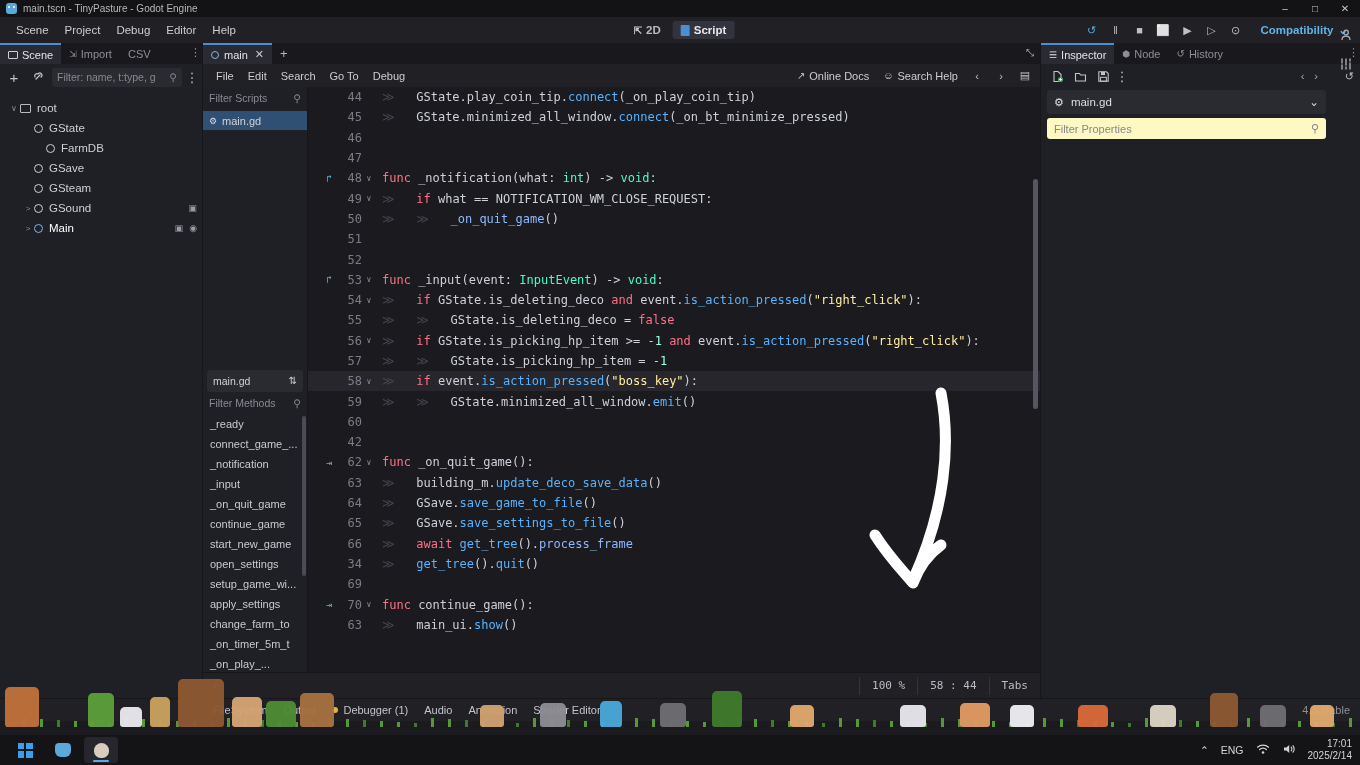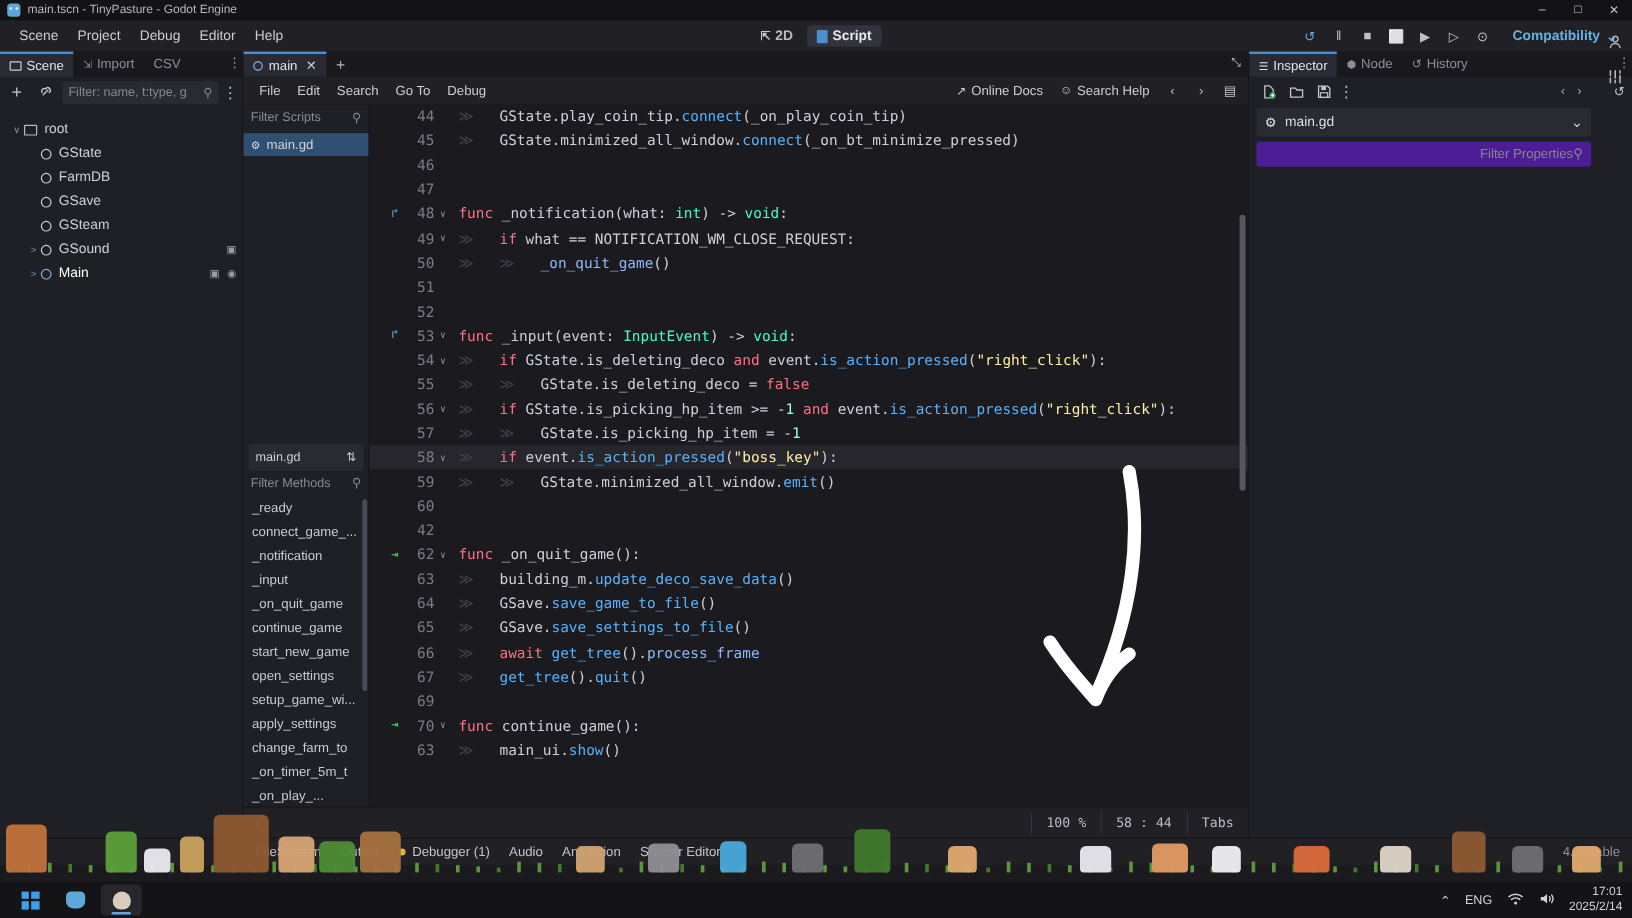--- a/index.html
+++ b/index.html
@@ -190,23 +190,23 @@
                 flex-direction: column; border-left: 1px solid #17171b; }
   .insp-toolbar { height: 24px; display: flex; align-items: center; gap: 3px;
                   padding: 0 6px; position: relative; }
   .insp-nav { position: absolute; right: 42px; display: flex; gap: 10px;
               color: #a9a9b1; font-size: 11px; }
   .insp-side { position: absolute; right: 6px; color: #bdbdc4; font-size: 11px; }
   .insp-obj { height: 24px; margin: 2px 34px 2px 6px; background: #2a2b31;
               border-radius: 3px; display: flex; align-items: center;
               justify-content: space-between; padding: 0 7px; font-size: 11.5px;
               color: #dedee3; }
-  .insp-filter { height: 21px; margin: 2px 34px 2px 6px; background: #4c1d95;
+  .insp-filter { height: 21px; margin: 2px 34px 2px 6px; background: #fef9c3;
                  border-radius: 3px; display: flex; align-items: center;
-                 justify-content: flex-end; padding: 0 7px; font-size: 11px;
+                 justify-content: space-between; padding: 0 7px; font-size: 11px;
                  color: #86868e; }
   .insp-right-icons { position: absolute; right: 7px; top: 28px;
                       display: flex; flex-direction: column; gap: 12px;
                       color: #b6b6be; font-size: 12px; align-items: center; }
   .insp-body { flex: 1; background: #1f2025; }
 
   
   .bottom-bar { height: 23px; background: #202025; display: flex;
                 align-items: center; padding-left: 206px; gap: 2px;
                 position: relative; border-top: 1px solid #17171b; }
@@ -339,21 +339,21 @@
           <div class="tree-row" style="padding-left: 8px;">
             <span class="tw">∨</span>
             <span class="tree-icon-folder"></span>
             <span>root</span>
           </div>
           <div class="tree-row" style="padding-left: 22px;">
             <span class="tw"></span>
             <span class="node-dot"></span>
             <span>GState</span>
           </div>
-          <div class="tree-row" style="padding-left: 22px;">
+          <div class="tree-row" style="padding-left: 34px;">
             <span class="tw"></span>
             <span class="node-dot"></span>
             <span>FarmDB</span>
           </div>
           <div class="tree-row" style="padding-left: 22px;">
             <span class="tw"></span>
             <span class="node-dot"></span>
             <span>GSave</span>
           </div>
           <div class="tree-row" style="padding-left: 22px;">
@@ -471,21 +471,21 @@
               <div class="code-line"><span class="ln-bm"></span><span class="ln-no">57</span><span class="ln-fold"></span><span class="ln-code"><span class="ind">≫   </span><span class="ind">≫   </span><span class="base">GState.is_picking_hp_item = -</span><span class="num">1</span></span></div>
               <div class="code-line cur"><span class="ln-bm"></span><span class="ln-no">58</span><span class="ln-fold">∨</span><span class="ln-code"><span class="ind">≫   </span><span class="kw">if</span><span class="base"> event.</span><span class="fn">is_action_pressed</span><span class="base">(</span><span class="str">"boss_key"</span><span class="base">):</span></span></div>
               <div class="code-line"><span class="ln-bm"></span><span class="ln-no">59</span><span class="ln-fold"></span><span class="ln-code"><span class="ind">≫   </span><span class="ind">≫   </span><span class="base">GState.minimized_all_window.</span><span class="fn">emit</span><span class="base">()</span></span></div>
               <div class="code-line"><span class="ln-bm"></span><span class="ln-no">60</span><span class="ln-fold"></span><span class="ln-code"></span></div>
               <div class="code-line"><span class="ln-bm"></span><span class="ln-no">42</span><span class="ln-fold"></span><span class="ln-code"></span></div>
               <div class="code-line"><span class="ln-bm bm-arrow">⇥</span><span class="ln-no">62</span><span class="ln-fold">∨</span><span class="ln-code"><span class="kw">func</span><span class="base"> </span><span class="base">_on_quit_game</span><span class="base">():</span></span></div>
               <div class="code-line"><span class="ln-bm"></span><span class="ln-no">63</span><span class="ln-fold"></span><span class="ln-code"><span class="ind">≫   </span><span class="base">building_m.</span><span class="fn">update_deco_save_data</span><span class="base">()</span></span></div>
               <div class="code-line"><span class="ln-bm"></span><span class="ln-no">64</span><span class="ln-fold"></span><span class="ln-code"><span class="ind">≫   </span><span class="base">GSave.</span><span class="fn">save_game_to_file</span><span class="base">()</span></span></div>
               <div class="code-line"><span class="ln-bm"></span><span class="ln-no">65</span><span class="ln-fold"></span><span class="ln-code"><span class="ind">≫   </span><span class="base">GSave.</span><span class="fn">save_settings_to_file</span><span class="base">()</span></span></div>
               <div class="code-line"><span class="ln-bm"></span><span class="ln-no">66</span><span class="ln-fold"></span><span class="ln-code"><span class="ind">≫   </span><span class="kw">await</span><span class="base"> </span><span class="fn">get_tree</span><span class="base">().</span><span class="mem">process_frame</span></span></div>
-              <div class="code-line"><span class="ln-bm"></span><span class="ln-no">67</span><span class="ln-fold"></span><span class="ln-code"><span class="ind">≫   </span><span class="fn">get_tree</span><span class="base">().</span><span class="fn">quit</span><span class="base">()</span></span></div>
+              <div class="code-line"><span class="ln-bm"></span><span class="ln-no">34</span><span class="ln-fold"></span><span class="ln-code"><span class="ind">≫   </span><span class="fn">get_tree</span><span class="base">().</span><span class="fn">quit</span><span class="base">()</span></span></div>
               <div class="code-line"><span class="ln-bm"></span><span class="ln-no">69</span><span class="ln-fold"></span><span class="ln-code"></span></div>
               <div class="code-line"><span class="ln-bm bm-arrow">⇥</span><span class="ln-no">70</span><span class="ln-fold">∨</span><span class="ln-code"><span class="kw">func</span><span class="base"> </span><span class="base">continue_game</span><span class="base">():</span></span></div>
               <div class="code-line"><span class="ln-bm"></span><span class="ln-no">63</span><span class="ln-fold"></span><span class="ln-code"><span class="ind">≫   </span><span class="base">main_ui.</span><span class="fn">show</span><span class="base">()</span></span></div>
             </div>
           <div class="code-vscroll"></div>
         </div>
       </div>
 
       <div class="status-bar">
         <span class="sb-left">‹</span>

